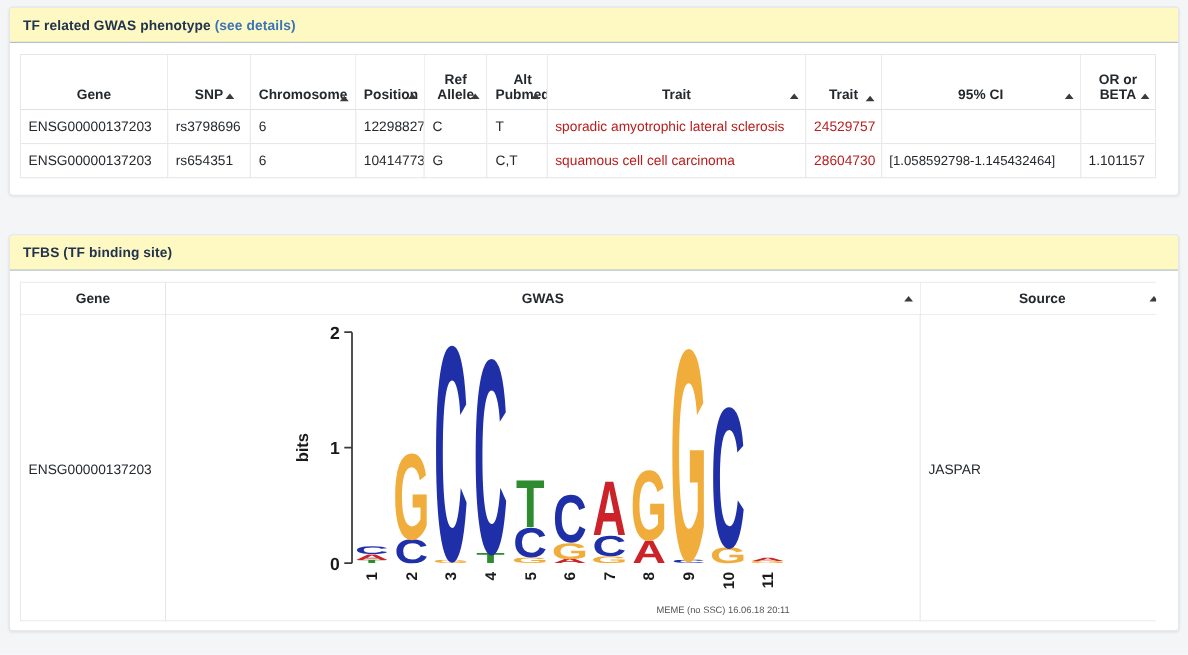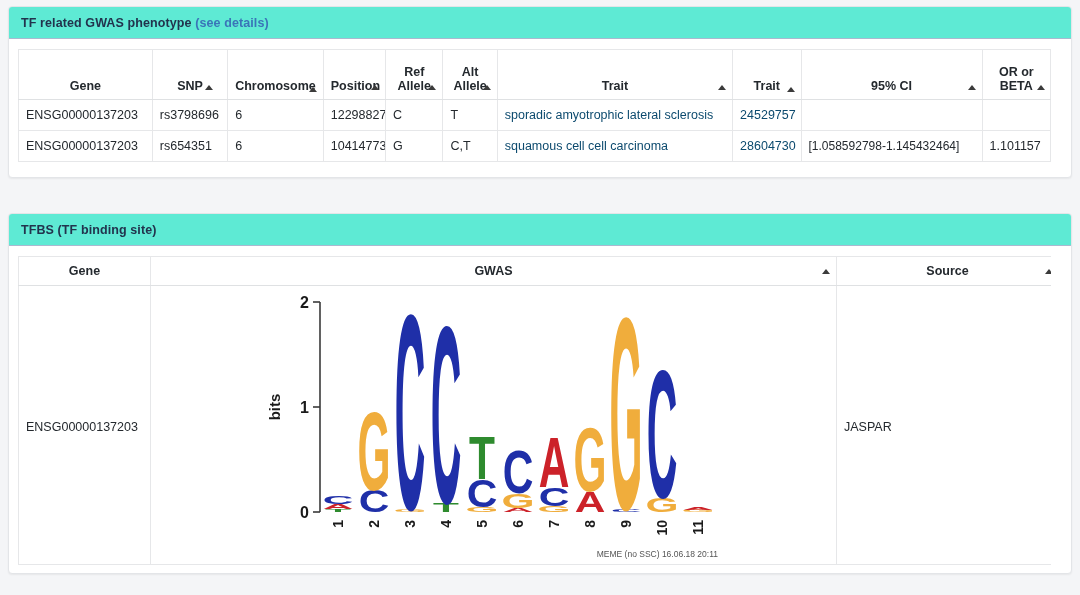--- a/index.html
+++ b/index.html
@@ -22,21 +22,21 @@
   .panel {
     background: #ffffff;
     border: 1px solid #e3e5e8;
     border-radius: 4px;
     box-shadow: 0 1px 2px rgba(0,0,0,0.06);
     margin: 0 8px;
     box-sizing: border-box;
     overflow: hidden;
   }
   .panel-header {
-    background: #5eead4;
+    background: #fef9c3;
     color: #22334d;
     font-size: 12.5px;
     font-weight: bold;
     padding: 9px 12px 8px 12px;
     letter-spacing: .1px;
     border-bottom: 1px solid #aab9d0;
   }
   .panel-header .see-details {
     color: #3a74b8;
     font-weight: bold;
@@ -99,21 +99,21 @@
     border-bottom: 5px solid #3b3b3b;
   }
   th.caret-inline .sort-caret {
     bottom: 8px;
   }
   table.grid td {
     height: 31px;
     padding-top: 5px;
     padding-bottom: 5px;
   }
-  .link { color: #0c4a6e; text-decoration: none; cursor: pointer; text-align: right; }
+  .link { color: #b91c1c; text-decoration: none; cursor: pointer; text-align: right; }
 
   
   .logo-cell {
     padding: 0 !important;
     height: 280px;
     vertical-align: top;
     white-space: normal;
   }
   .logo-wrap {
     width: 100%;
@@ -167,21 +167,21 @@
               </th>
               <th>
                 <span class="th-label">Position</span>
                 <span class="sort-caret" style="bottom:9px;"></span>
               </th>
               <th>
                 <span class="th-label">Ref Allele</span>
                 <span class="sort-caret" style="bottom:9px;"></span>
               </th>
               <th>
-                <span class="th-label">Alt Allele</span>
+                <span class="th-label">Alt Pubmed</span>
                 <span class="sort-caret" style="bottom:9px;"></span>
               </th>
               <th>
                 <span class="th-label">Trait</span>
                 <span class="sort-caret" style="bottom:9px;"></span>
               </th>
               <th>
                 <span class="th-label">Trait</span>
                 <span class="sort-caret"></span>
               </th>

